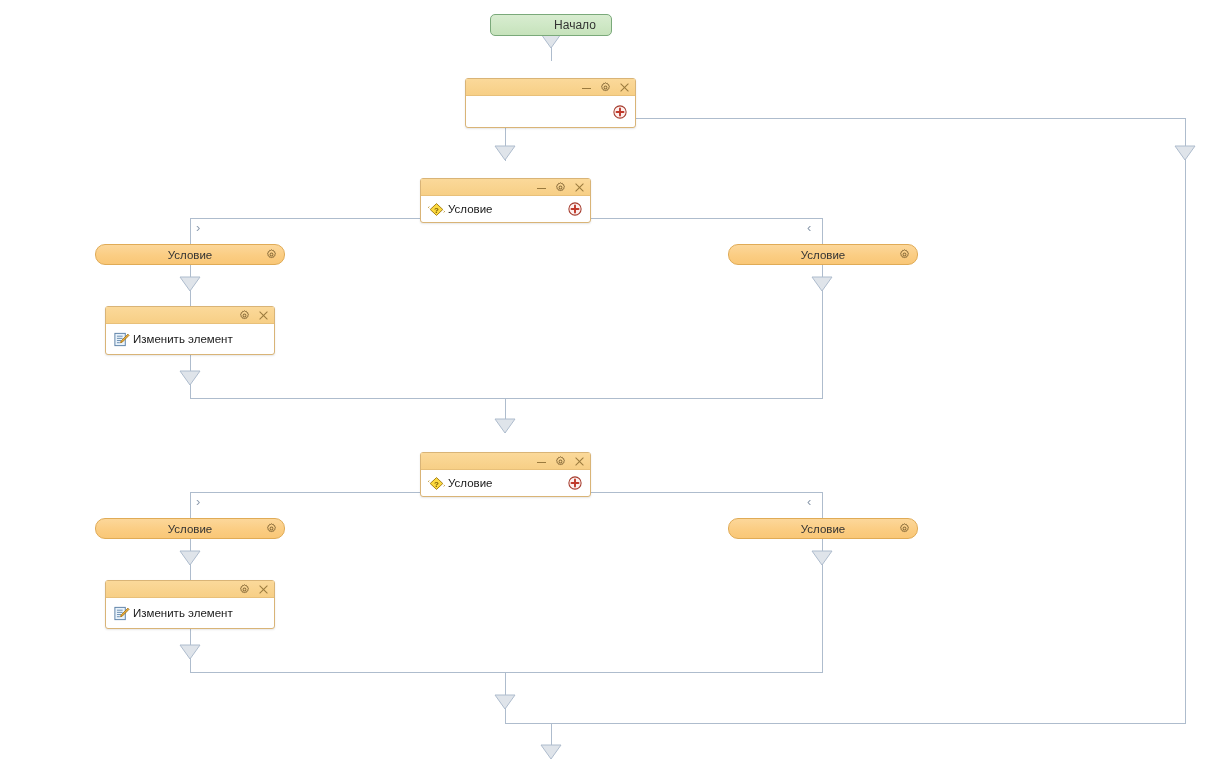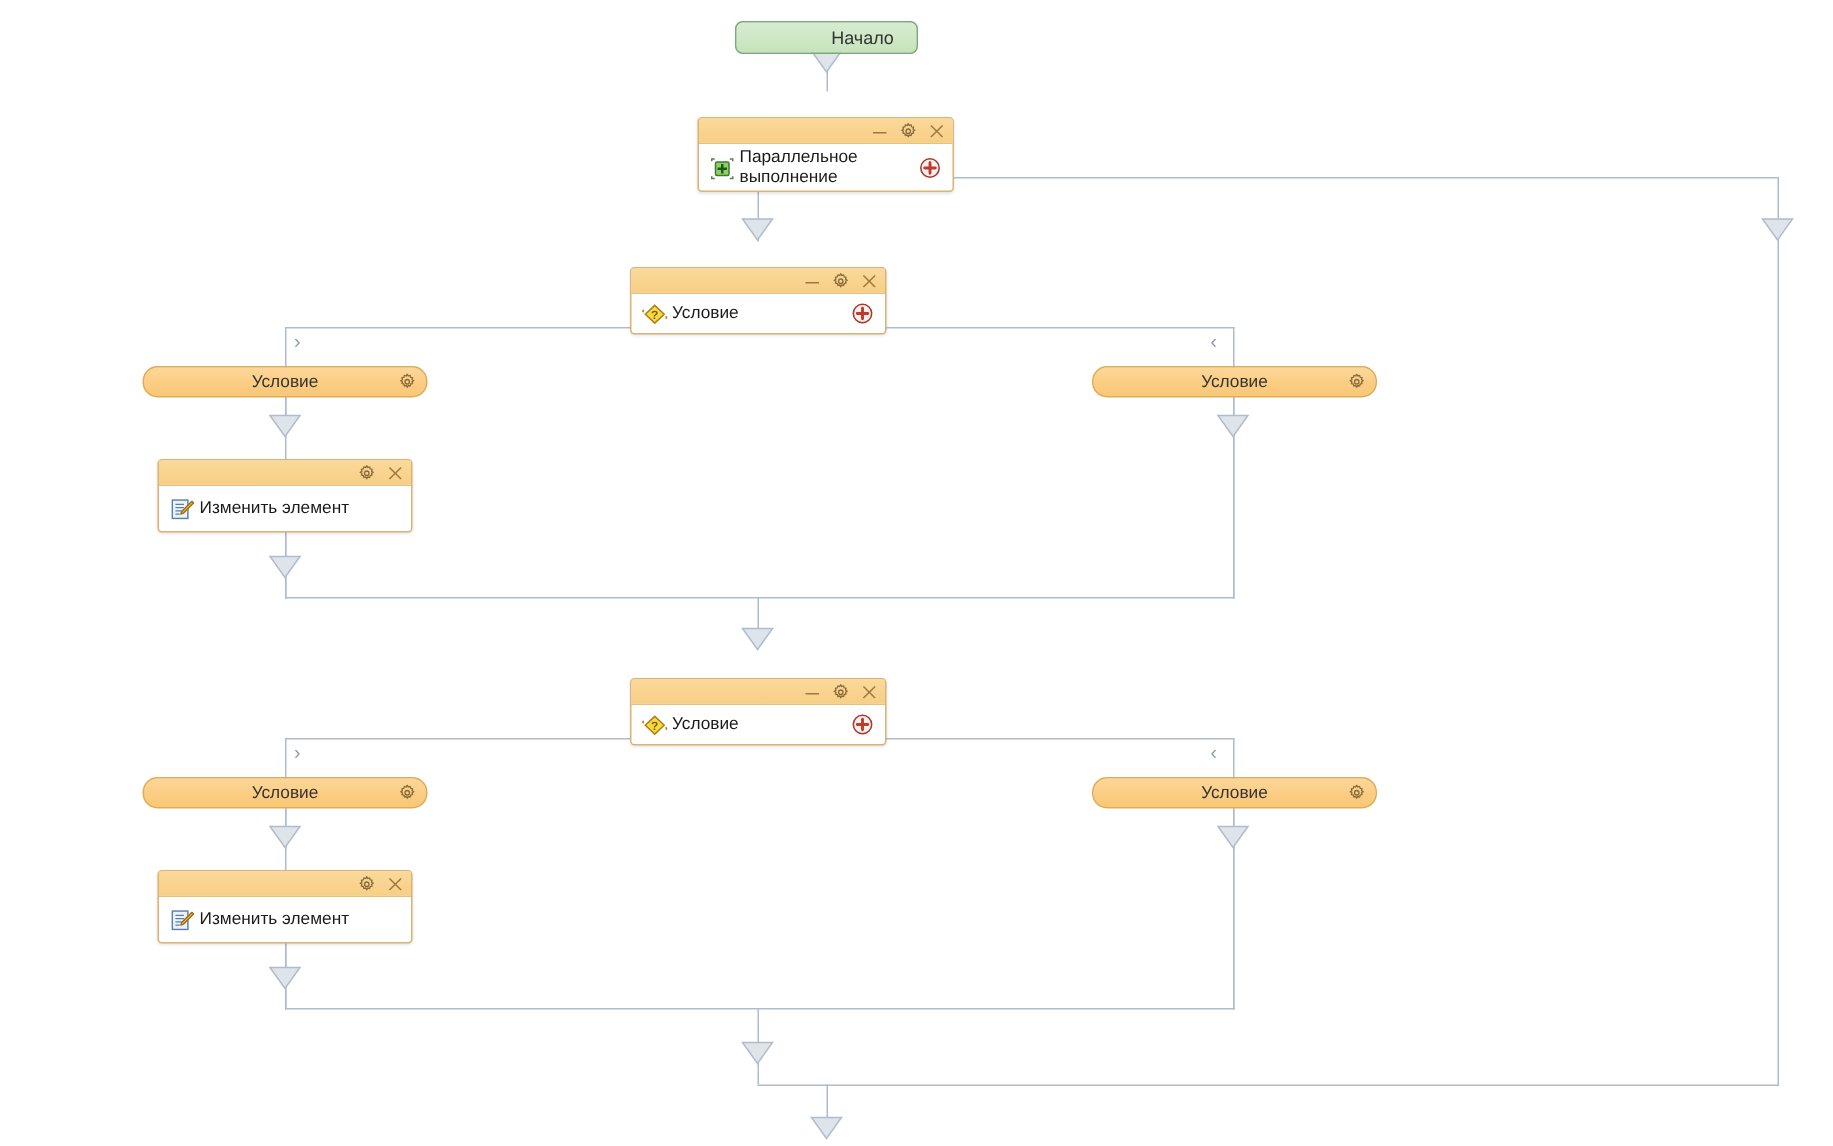--- a/index.html
+++ b/index.html
@@ -261,31 +261,20 @@
     <div class="titlebar">
       <span class="tb-btn tb-min"></span>
       <span class="gear">
         <svg width="11" height="11" viewBox="0 0 16 16" class="ico">
           <path d="M8 5.2a2.8 2.8 0 1 0 0 5.6 2.8 2.8 0 0 0 0-5.6zm0 4.3a1.5 1.5 0 1 1 0-3 1.5 1.5 0 0 1 0 3z" fill="#8a6d3b"></path>
           <path d="M8 0.8l1 1.5 1.8-.4.5 1.8 1.8.5-.4 1.8 1.5 1-1.5 1 .4 1.8-1.8.5-.5 1.8-1.8-.4-1 1.5-1-1.5-1.8.4-.5-1.8-1.8-.5.4-1.8-1.5-1 1.5-1-.4-1.8 1.8-.5.5-1.8 1.8.4z" fill="none" stroke="#8a6d3b" stroke-width="1.3"></path>
         </svg>
       </span>
       <span class="tb-btn tb-close"></span>
     </div>
-    <div class="body" style="height:32px;">
-      <span style="flex:none;">
-        <svg width="17" height="15" viewBox="0 0 17 15" class="ico">
-          <path d="M1.5 2.5v-1.5h2M1.5 12.5v1.5h2M15.5 2.5v-1.5h-2M15.5 12.5v1.5h-2" fill="none" stroke="#4f8a3a" stroke-width="1"></path>
-          <rect x="4" y="3" width="9" height="9" rx="1" fill="#8fcf6a" stroke="#3f7a2a" stroke-width="1"></rect>
-          <path d="M8.5 5.2v4.6M6.2 7.5h4.6" stroke="#1d5a12" stroke-width="1.6" stroke-linecap="square"></path>
-        </svg>
-      </span>
-      <span class="label">Параллельное
-выполнение</span>
-    </div>
     <span class="plus-badge" style="right:8px; top:26px;">
       <svg width="14" height="14" viewBox="0 0 16 16" class="ico">
         <circle cx="8" cy="8" r="7" fill="#fdf0ee" stroke="#a53b2d" stroke-width="1.2"></circle>
         <path d="M8 4v8M4 8h8" stroke="#c0392b" stroke-width="2.2" stroke-linecap="round"></path>
       </svg>
     </span>
   </div>
 
   <div class="node" style="left:420px; top:178px; width:171px; height:45px;">
     <div class="titlebar">

